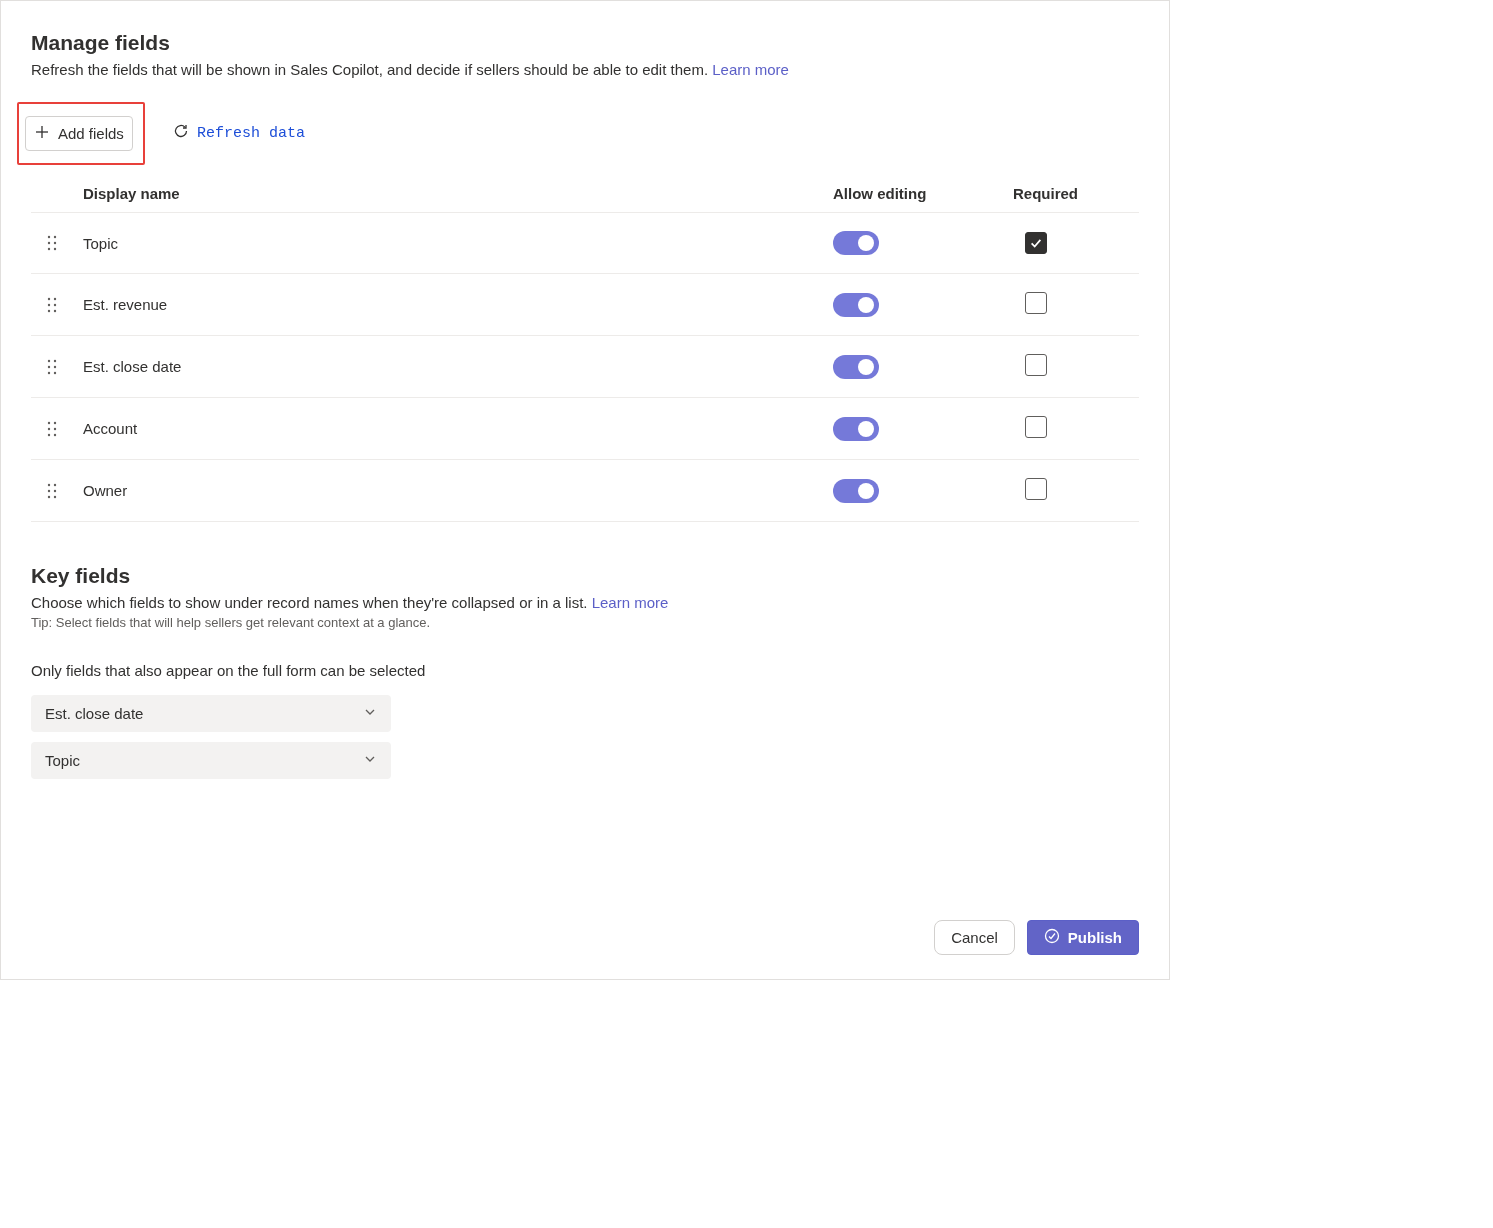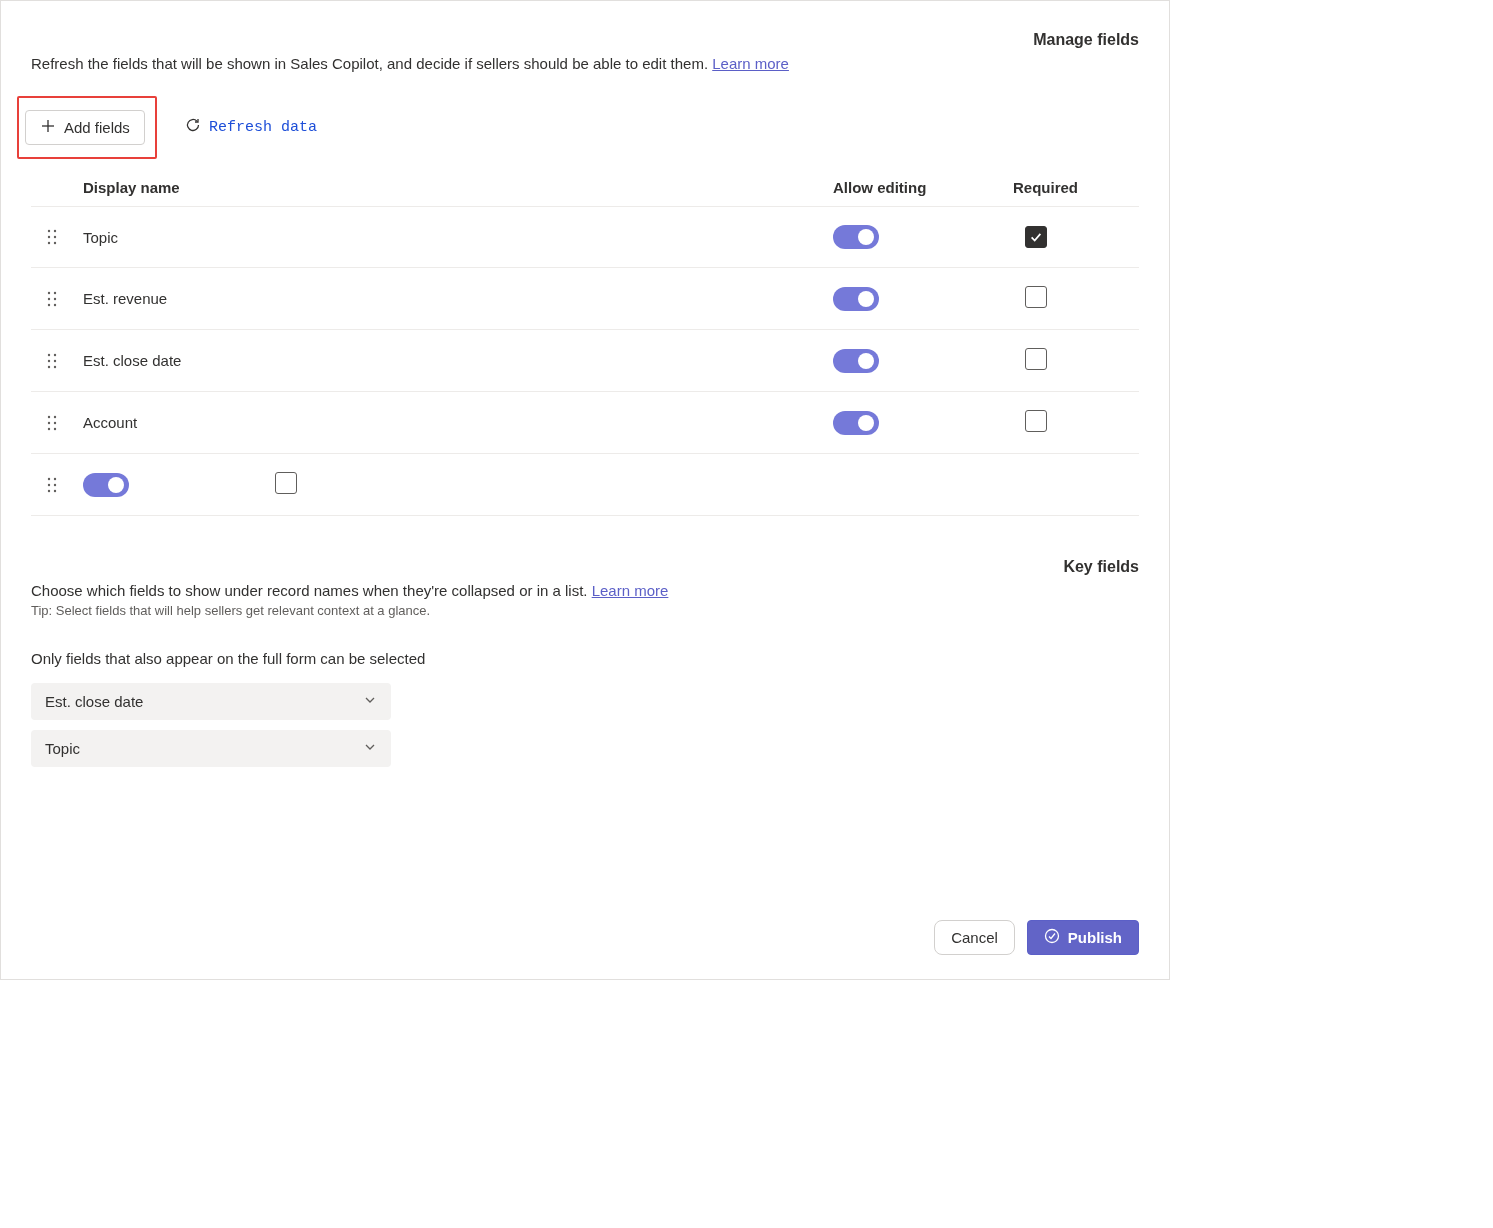--- a/index.html
+++ b/index.html
@@ -11,34 +11,32 @@
     }
     .panel {
       border: 1px solid #e1dfdd;
       width: 1170px;
       margin: 0;
       padding: 30px 30px 24px 30px;
       position: relative;
       min-height: 980px;
     }
     .section-title {
-      font-size: 16px;
+      font-size: 21px;
       font-weight: 600;
       margin-bottom: 6px;
       color: #323130;
-      text-align: right;
     }
     .section-desc {
       font-size: 15px;
       color: #323130;
       margin-bottom: 24px;
     }
     .link {
       color: #5b5fc7;
-      text-decoration: underline;
       cursor: pointer;
     }
     .toolbar {
       display: flex;
       align-items: center;
       gap: 28px;
       margin-bottom: 12px;
     }
     .highlight-box {
       border: 2px solid #e8403a;
@@ -46,21 +44,21 @@
       padding: 12px 10px 12px 6px;
       display: inline-flex;
       align-items: center;
       margin-left: -14px;
     }
     .btn {
       display: inline-flex;
       align-items: center;
       gap: 8px;
       font-size: 15px;
-      padding: 7px 14px;
+      padding: 7px 8px;
       border-radius: 4px;
       cursor: pointer;
       background: #fff;
     }
     .btn-outline {
       border: 1px solid #d2d0ce;
       color: #323130;
       font-weight: 400;
     }
     .btn-ghost {
@@ -321,20 +319,21 @@
       <div class="drag-handle">
         <svg viewBox="0 0 10 16" fill="#605e5c">
             <circle cx="2" cy="2" r="1.2"></circle>
             <circle cx="8" cy="2" r="1.2"></circle>
             <circle cx="2" cy="8" r="1.2"></circle>
             <circle cx="8" cy="8" r="1.2"></circle>
             <circle cx="2" cy="14" r="1.2"></circle>
             <circle cx="8" cy="14" r="1.2"></circle>
           </svg>
       </div>
+      <div class="col-name">Owner</div>
       <div class="col-allow">
           <div class="toggle">
             <div class="knob"></div>
           </div>
         </div>
       <div class="col-required"><div class="checkbox"></div></div>
     </div>
   </div>
 
   <div class="key-fields">

